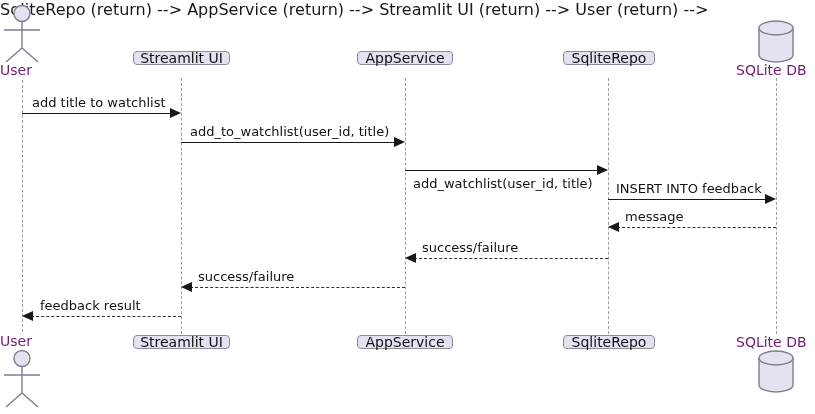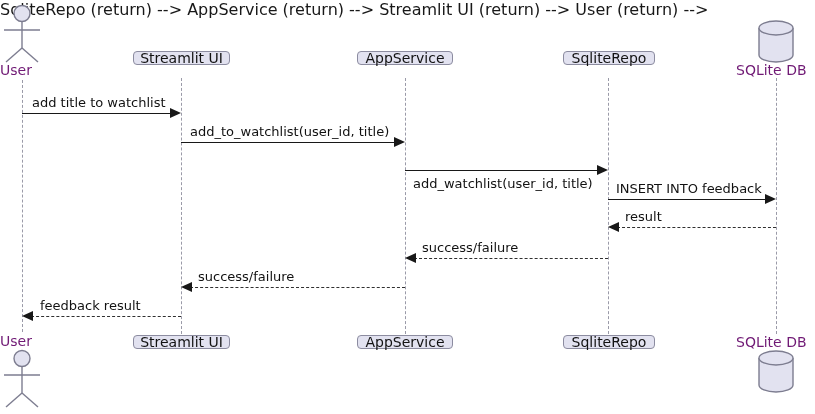--- a/index.html
+++ b/index.html
@@ -85,21 +85,21 @@
   <div class="mlabel" style="left:413px; top:152px;margin-top:24px;">add_watchlist(user_id, title)</div>
   <div class="mline solid" style="left:405px; top:170px; width:194px;"></div>
   <div class="ah ah-r" style="left:597px; top:165px;"></div>
 
   
   <div class="mlabel" style="left:616px; top:181px;">INSERT INTO feedback</div>
   <div class="mline solid" style="left:608px; top:199px; width:159px;"></div>
   <div class="ah ah-r" style="left:765px; top:194px;"></div>
 
    SqliteRepo (return) --&gt;
-  <div class="mlabel" style="left:625px; top:209px;">result</div>
+  <div class="mlabel" style="left:625px; top:209px;">message</div>
   <div class="mline dashed" style="left:617px; top:227px; width:159px;"></div>
   <div class="ah ah-l" style="left:608px; top:222px;"></div>
 
    AppService (return) --&gt;
   <div class="mlabel" style="left:422px; top:240px;">success/failure</div>
   <div class="mline dashed" style="left:414px; top:258px; width:194px;"></div>
   <div class="ah ah-l" style="left:405px; top:253px;"></div>
 
    Streamlit UI (return) --&gt;
   <div class="mlabel" style="left:198px; top:269px;">success/failure</div>

